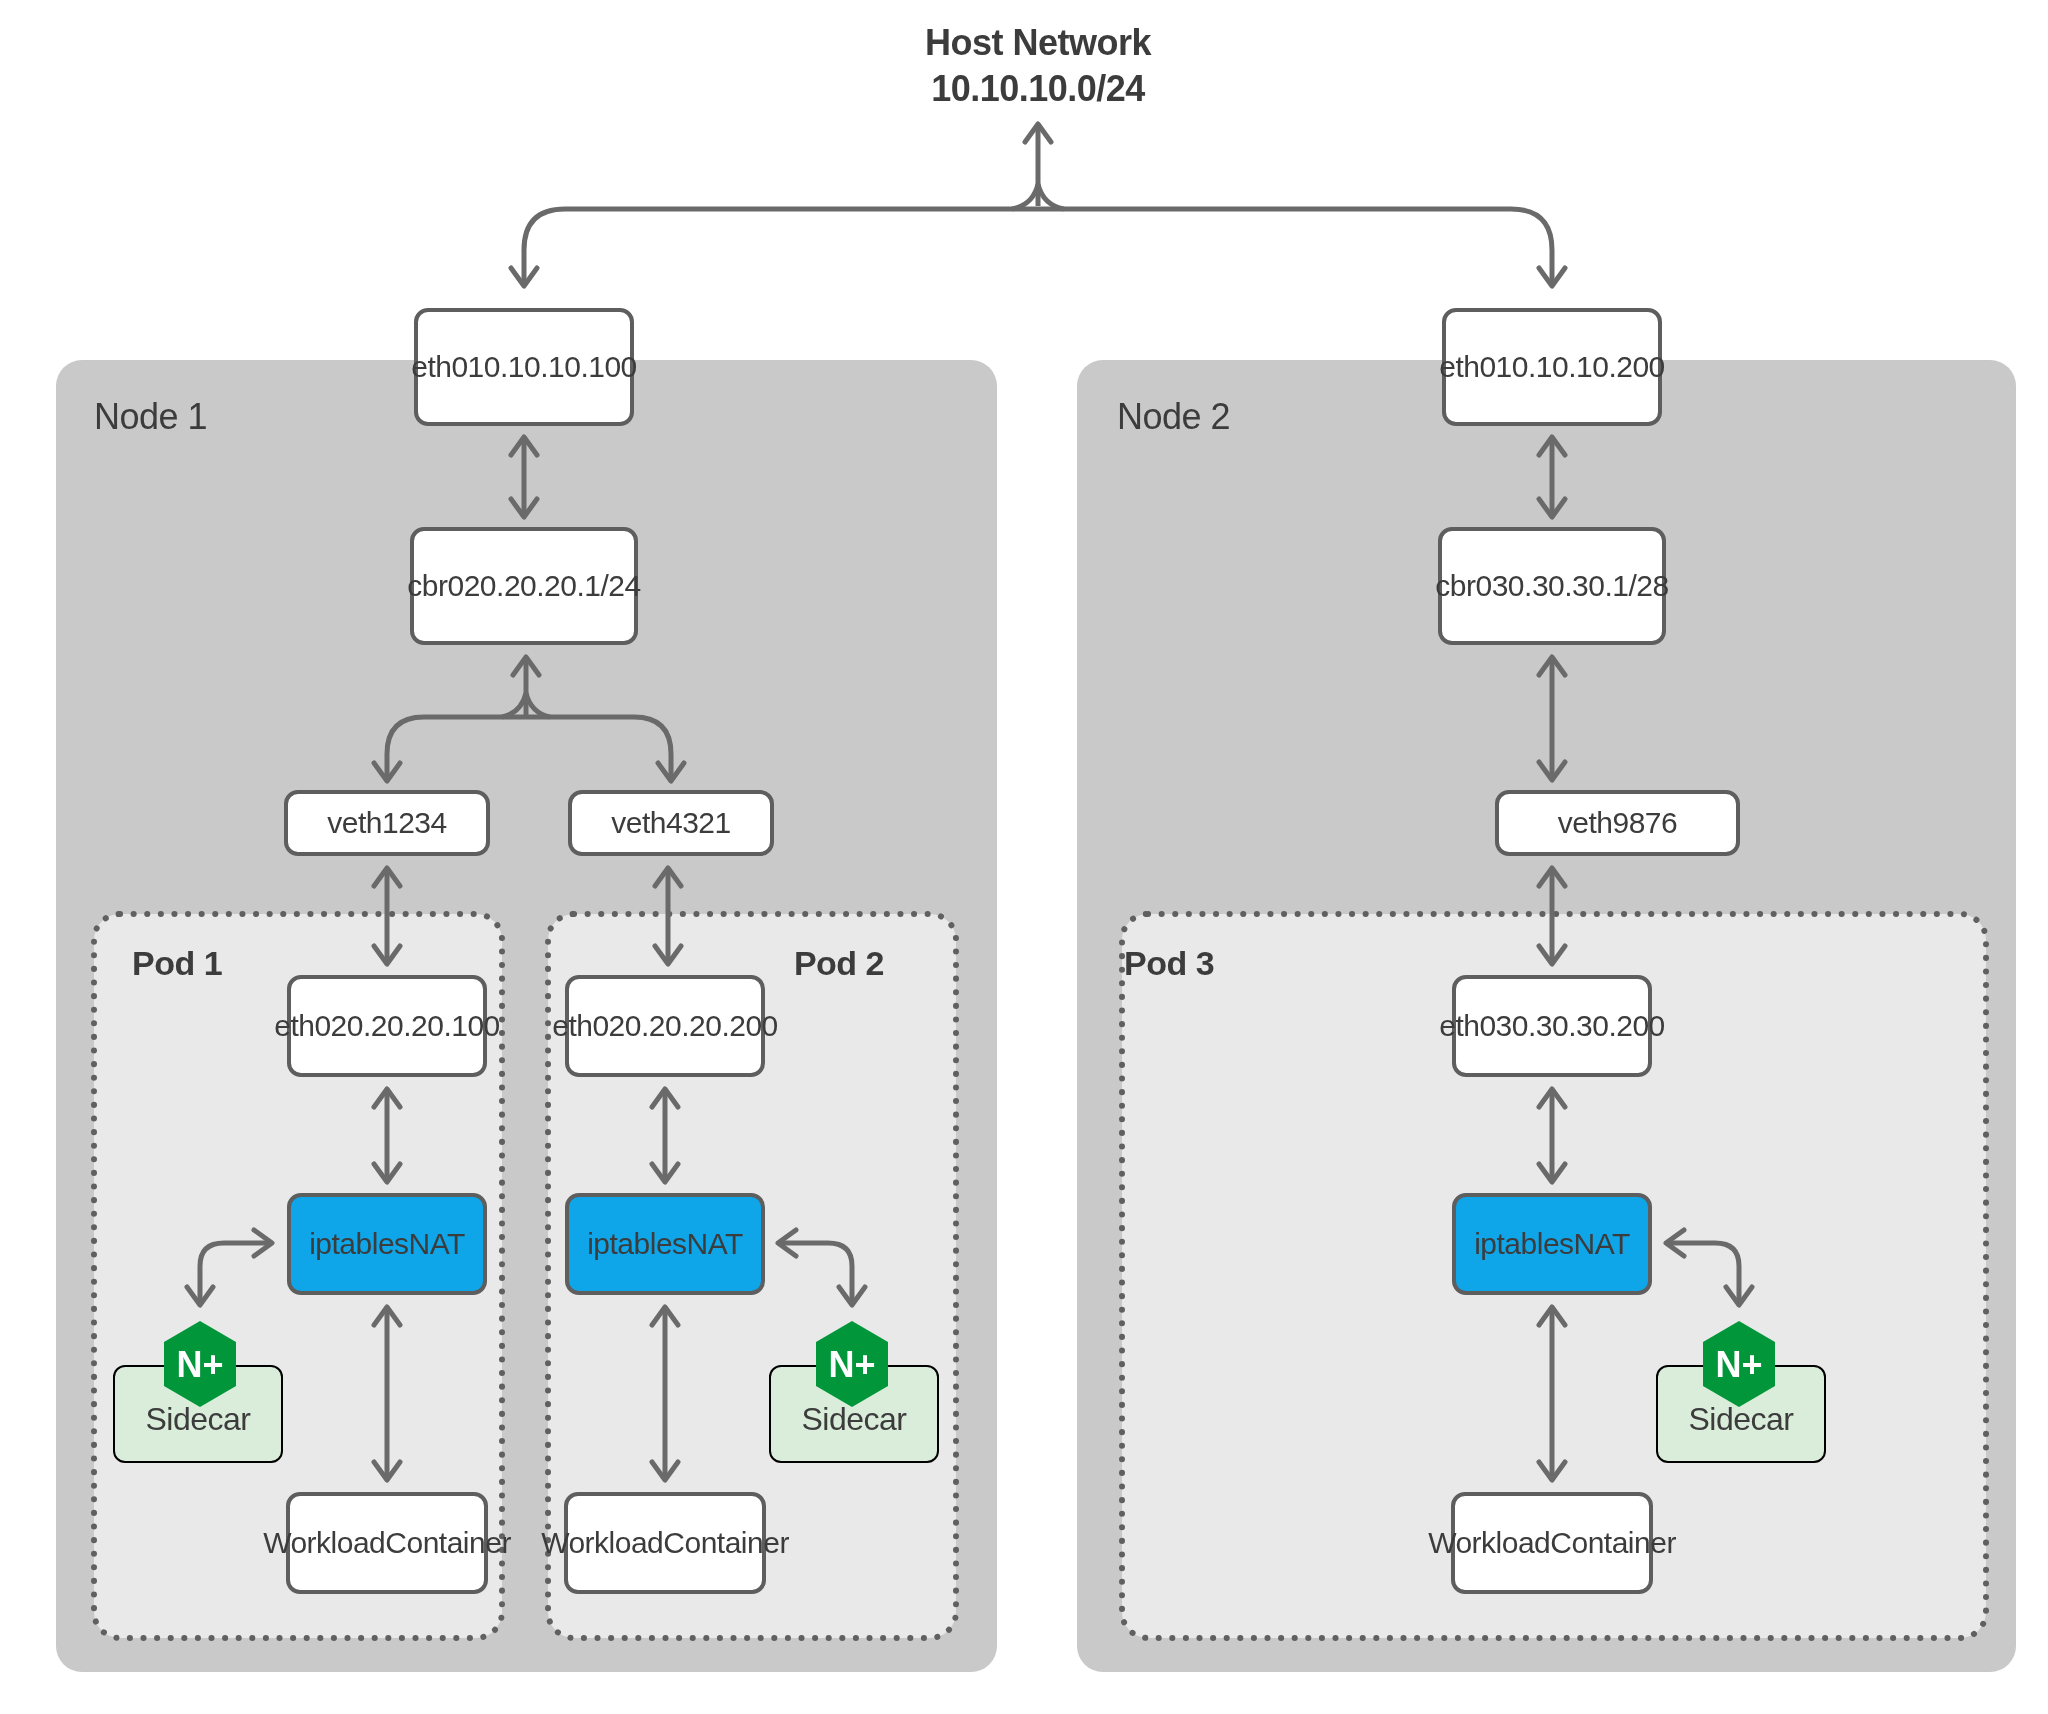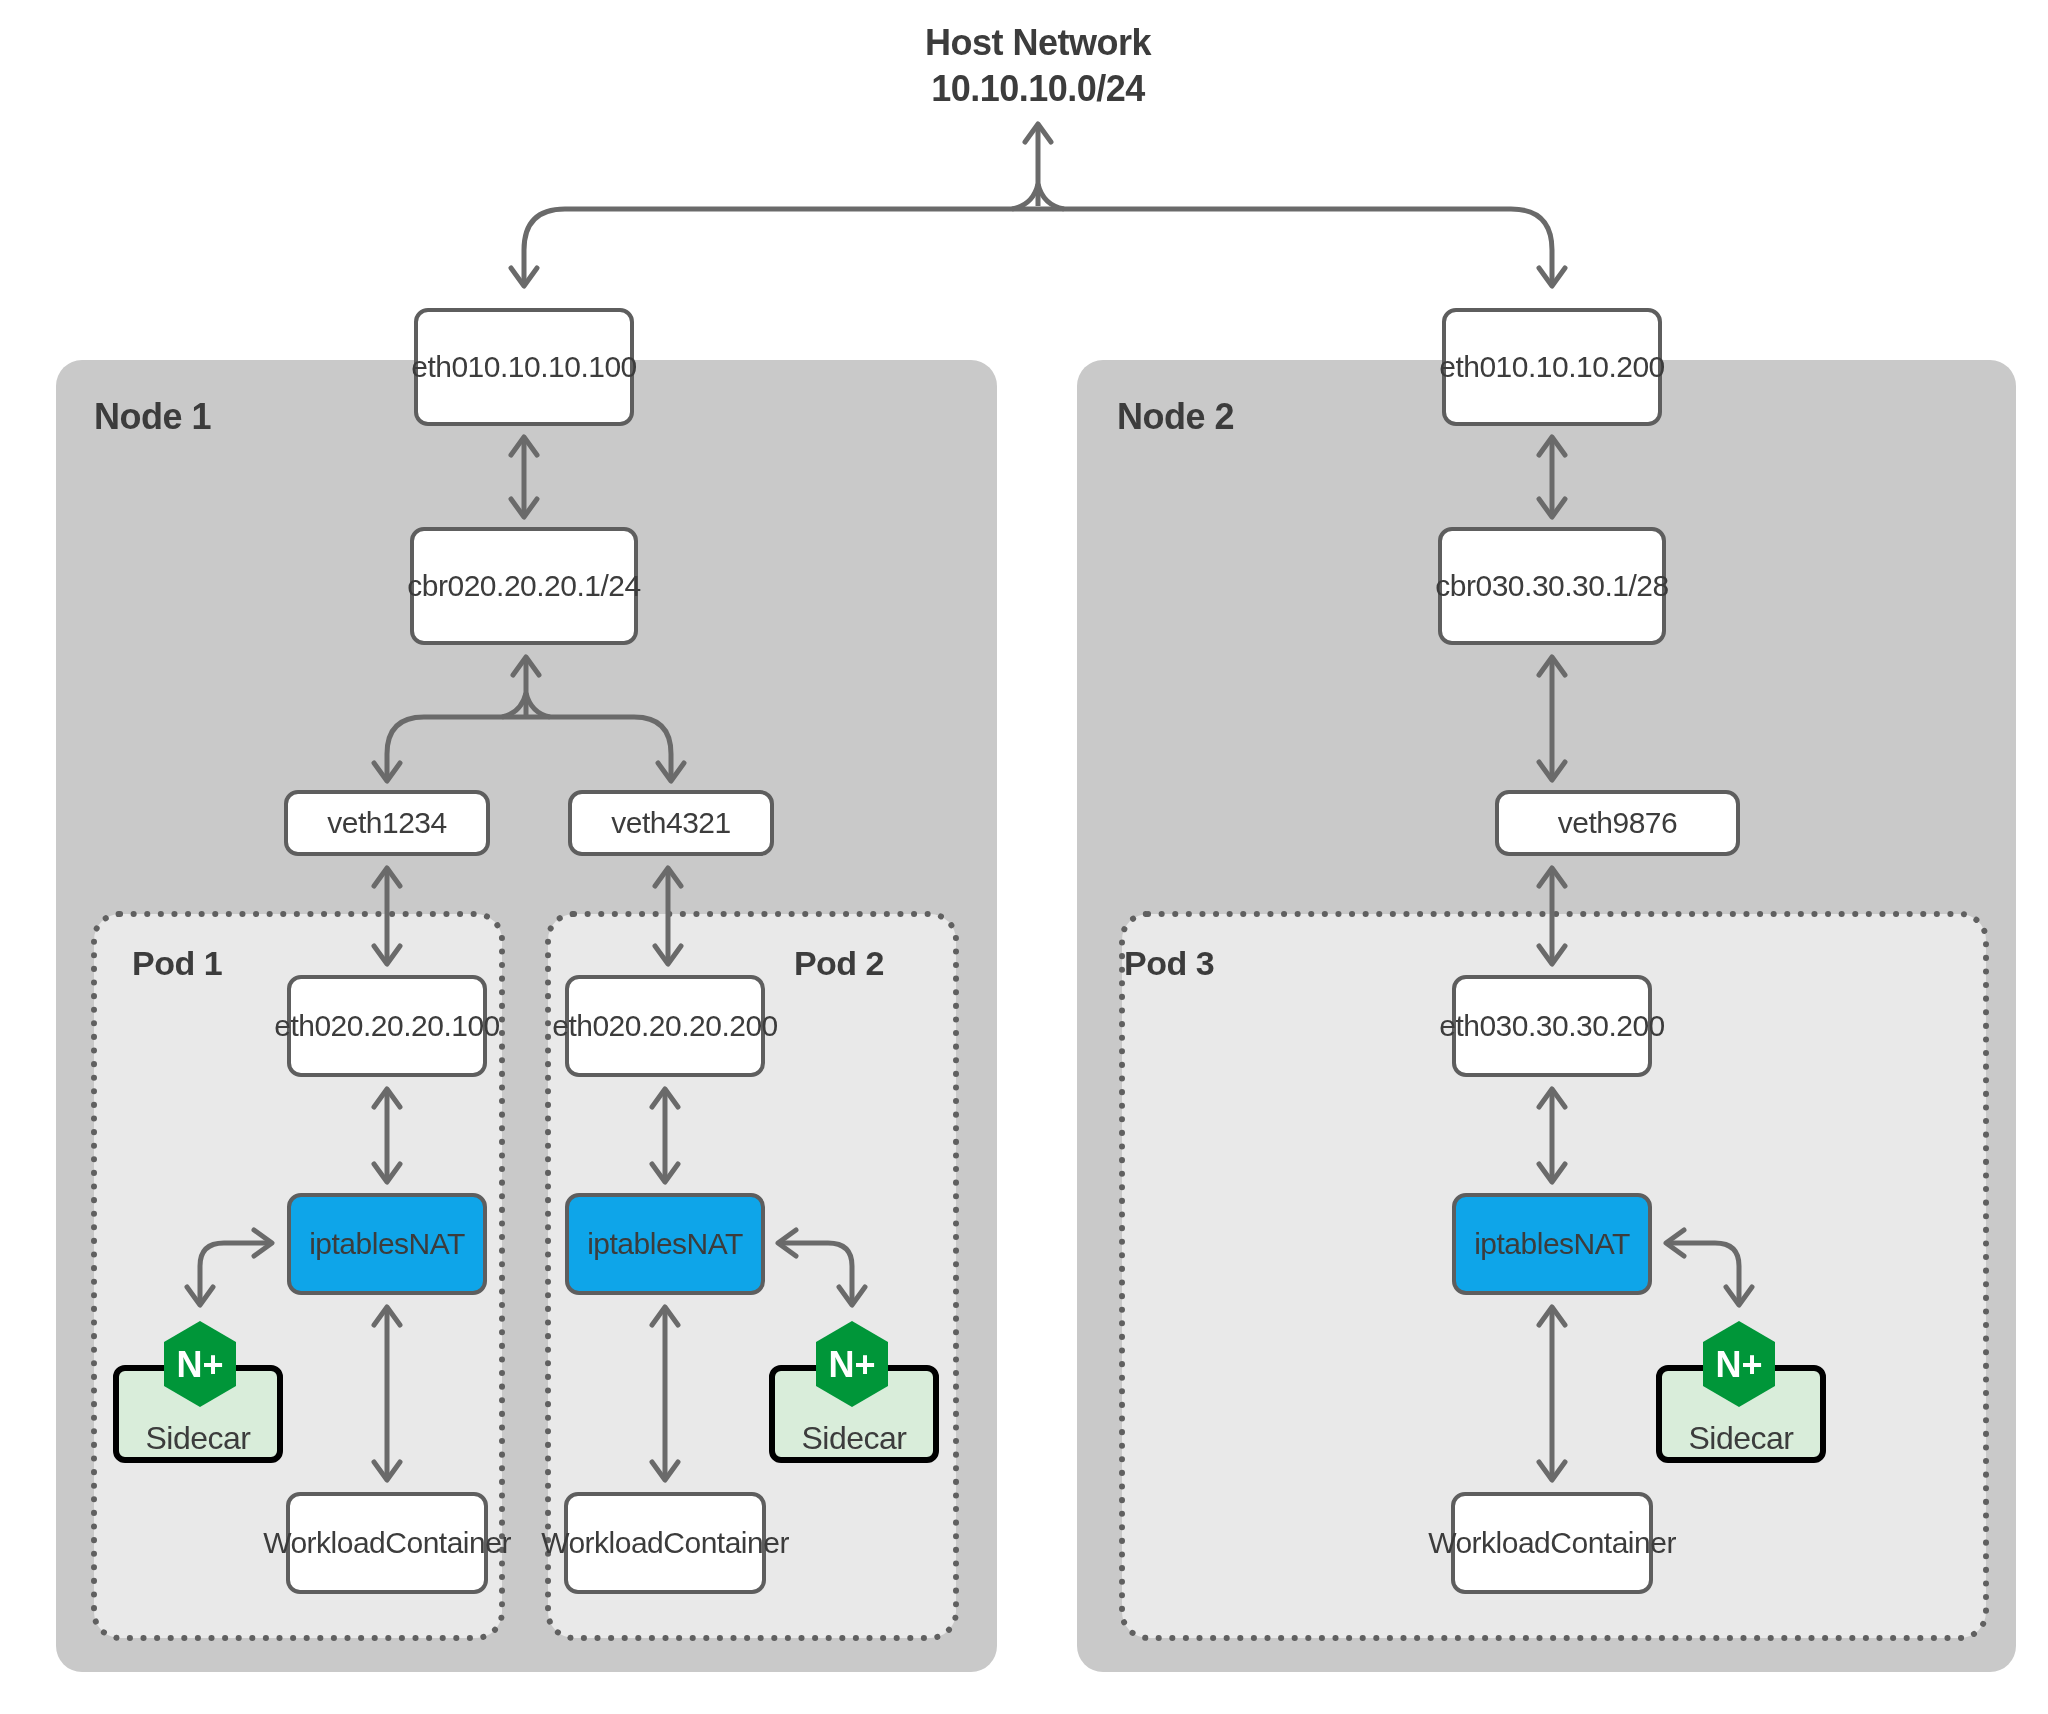--- a/index.html
+++ b/index.html
@@ -2,33 +2,33 @@
 <html><head>
 <meta charset="utf-8">
 <style>
   html,body{margin:0;padding:0;background:#ffffff;}
   #canvas{
     position:relative;width:2048px;height:1714px;background:#ffffff;overflow:hidden;
     font-family:"Liberation Sans", sans-serif;color:#3c3c3c;margin-left:12px;
   }
   #connectors{position:absolute;left:0;top:0;pointer-events:none;}
   .node{position:absolute;background:#c9c9c9;border-radius:26px;}
-  .node-label{position:absolute;font-size:36px;font-weight:700;color:#3c3c3c;letter-spacing:-0.5px;text-align:center;}
+  .node-label{position:absolute;font-size:36px;font-weight:400;color:#3c3c3c;letter-spacing:-0.5px;text-align:center;}
   .pod-label{position:absolute;font-size:34px;font-weight:700;color:#3c3c3c;letter-spacing:-0.5px;}
   .box{
     position:absolute;background:#ffffff;border:4px solid #5e5e5e;border-radius:14px;
     display:flex;flex-direction:row;align-items:center;justify-content:center;
     font-size:30px;line-height:38px;color:#3c3c3c;text-align:center;box-sizing:border-box;
     letter-spacing:-0.5px;
   }
   .box.gray{background:#0ea5e9;}
   .sidecar{
-    position:absolute;background:#d9edda;border:6px solid #000000;border-radius:12px;
+    position:absolute;background:#d9edda;border:2px solid #000000;border-radius:12px;
     display:flex;align-items:flex-end;justify-content:center;box-sizing:border-box;
-    font-size:32px;color:#3c3c3c;padding-bottom:0;letter-spacing:-0.5px;
+    font-size:32px;color:#3c3c3c;padding-bottom:23px;letter-spacing:-0.5px;
   }
   .hex{position:absolute;}
   .hex text{font-family:"Liberation Sans", sans-serif;font-weight:700;font-size:36px;fill:#ffffff;}
   #title{
     position:absolute;left:776px;top:20px;width:500px;text-align:center;
     font-size:36px;font-weight:700;line-height:46px;color:#3c3c3c;letter-spacing:-0.5px;
   }
 </style>
 </head>
 <body>

